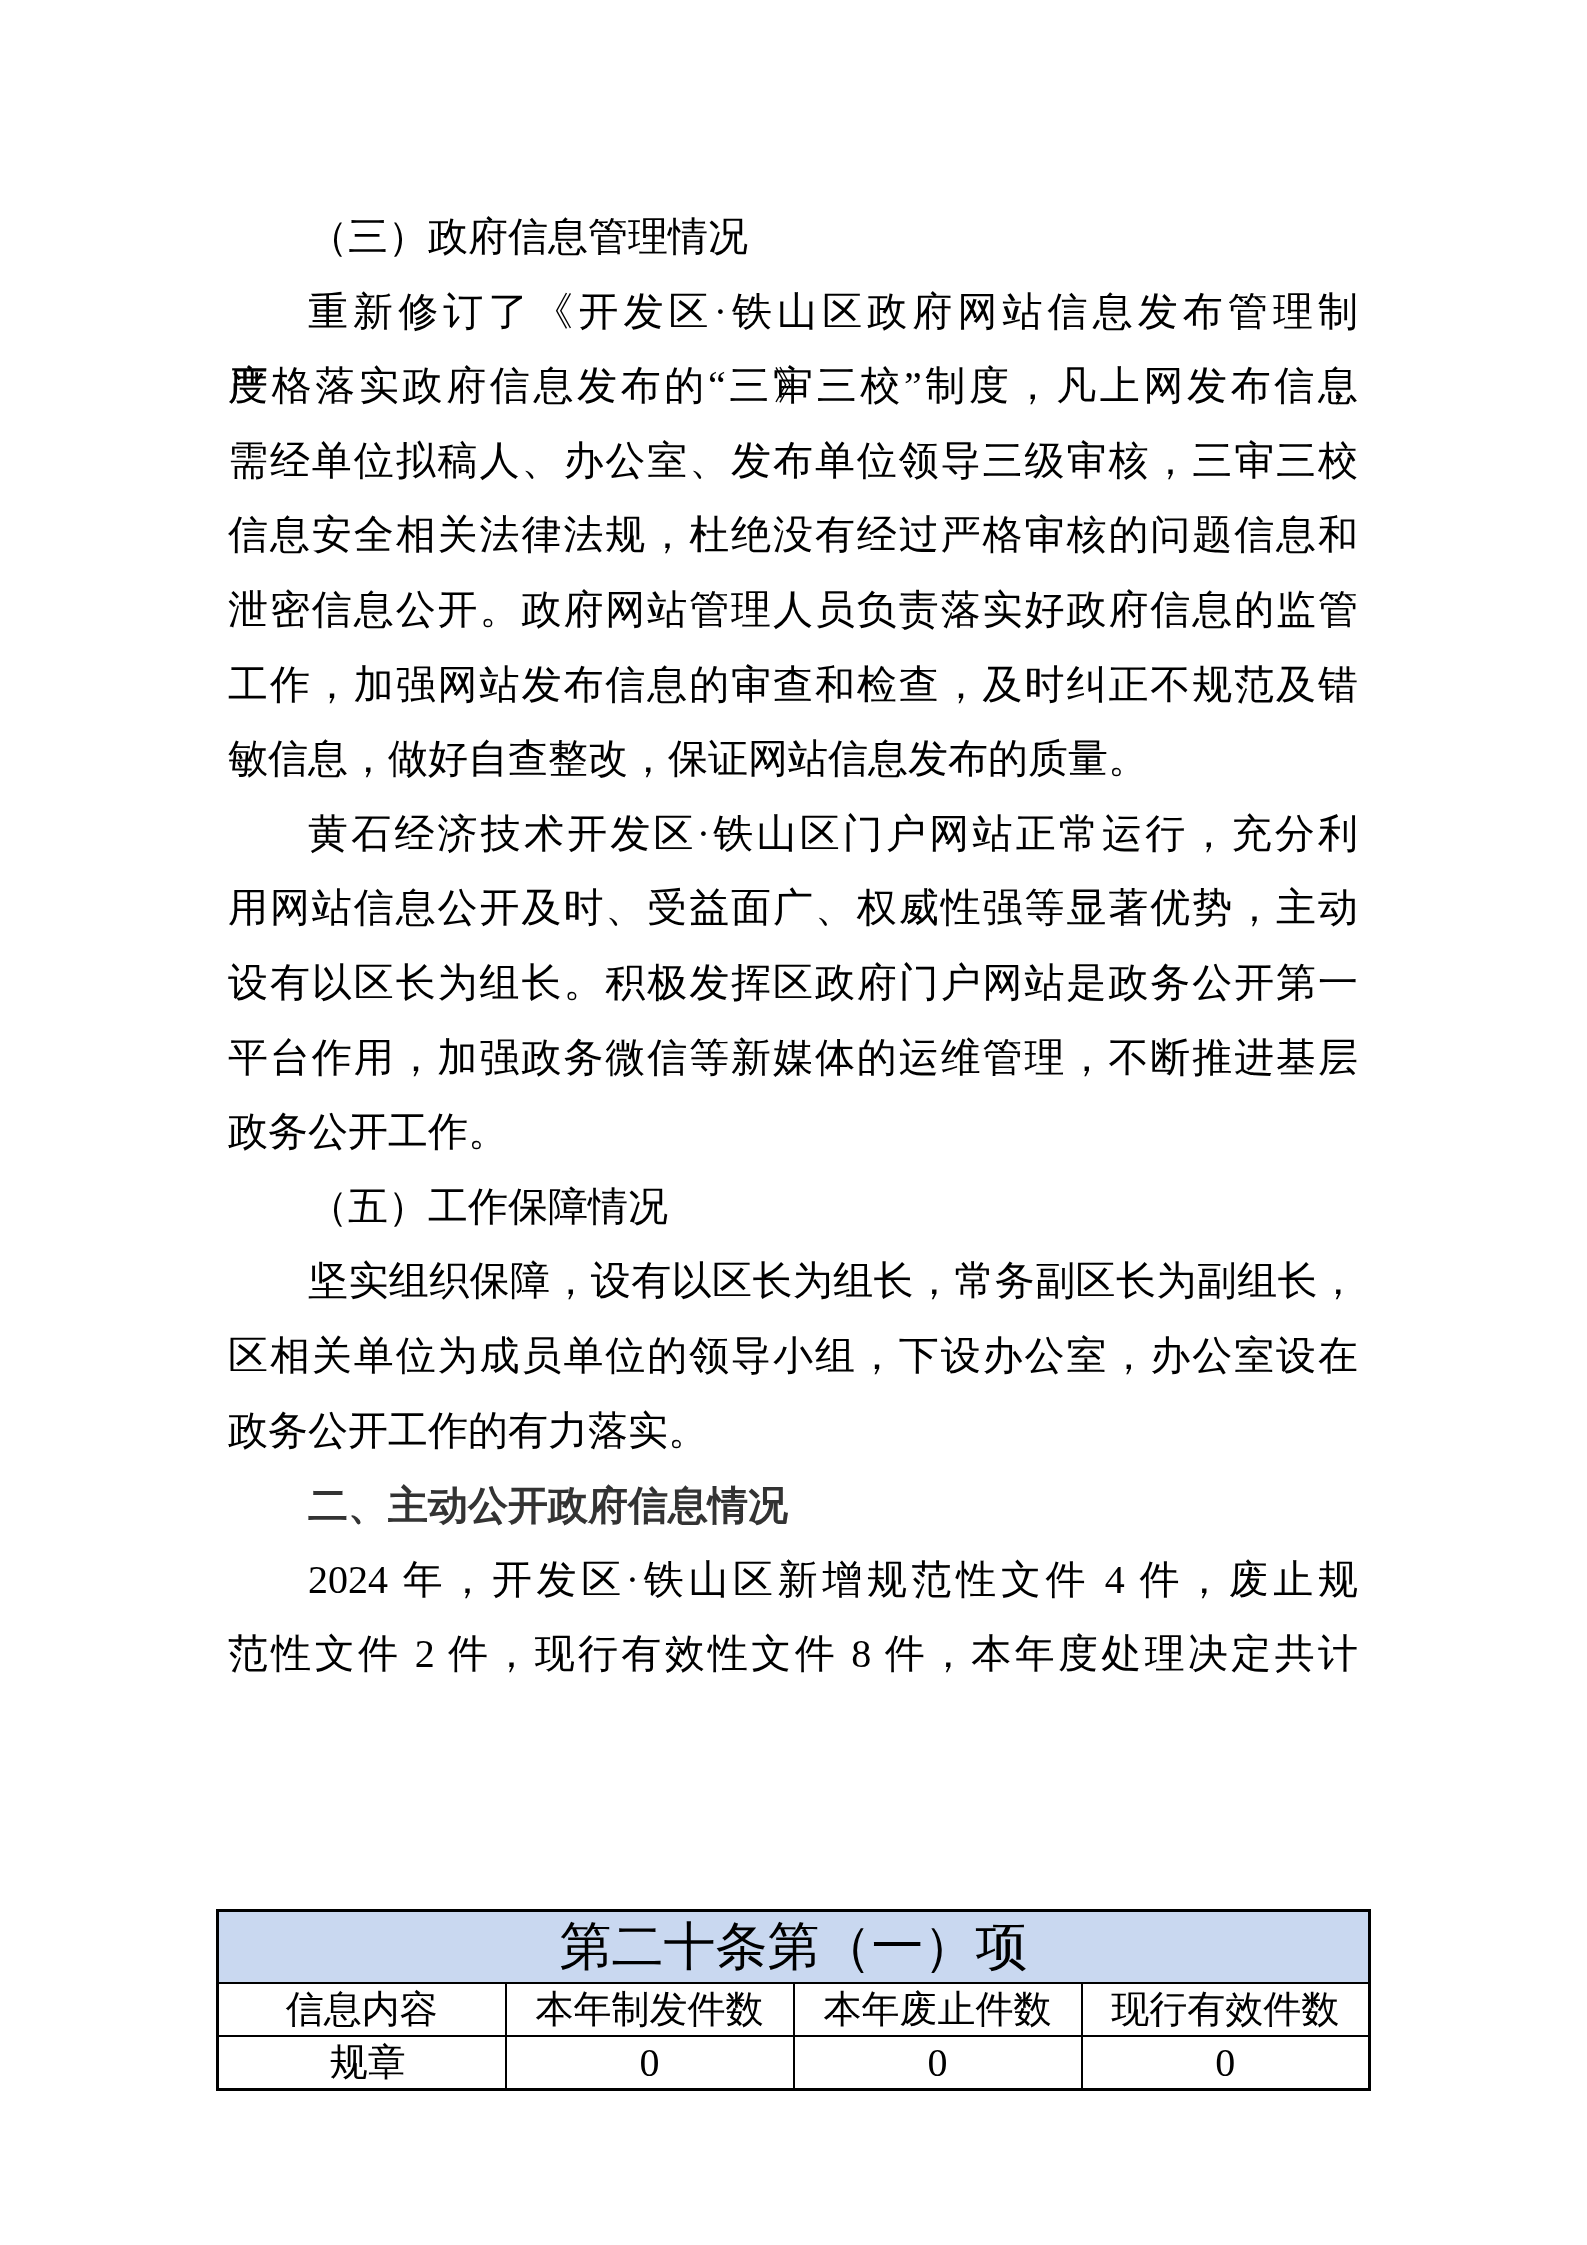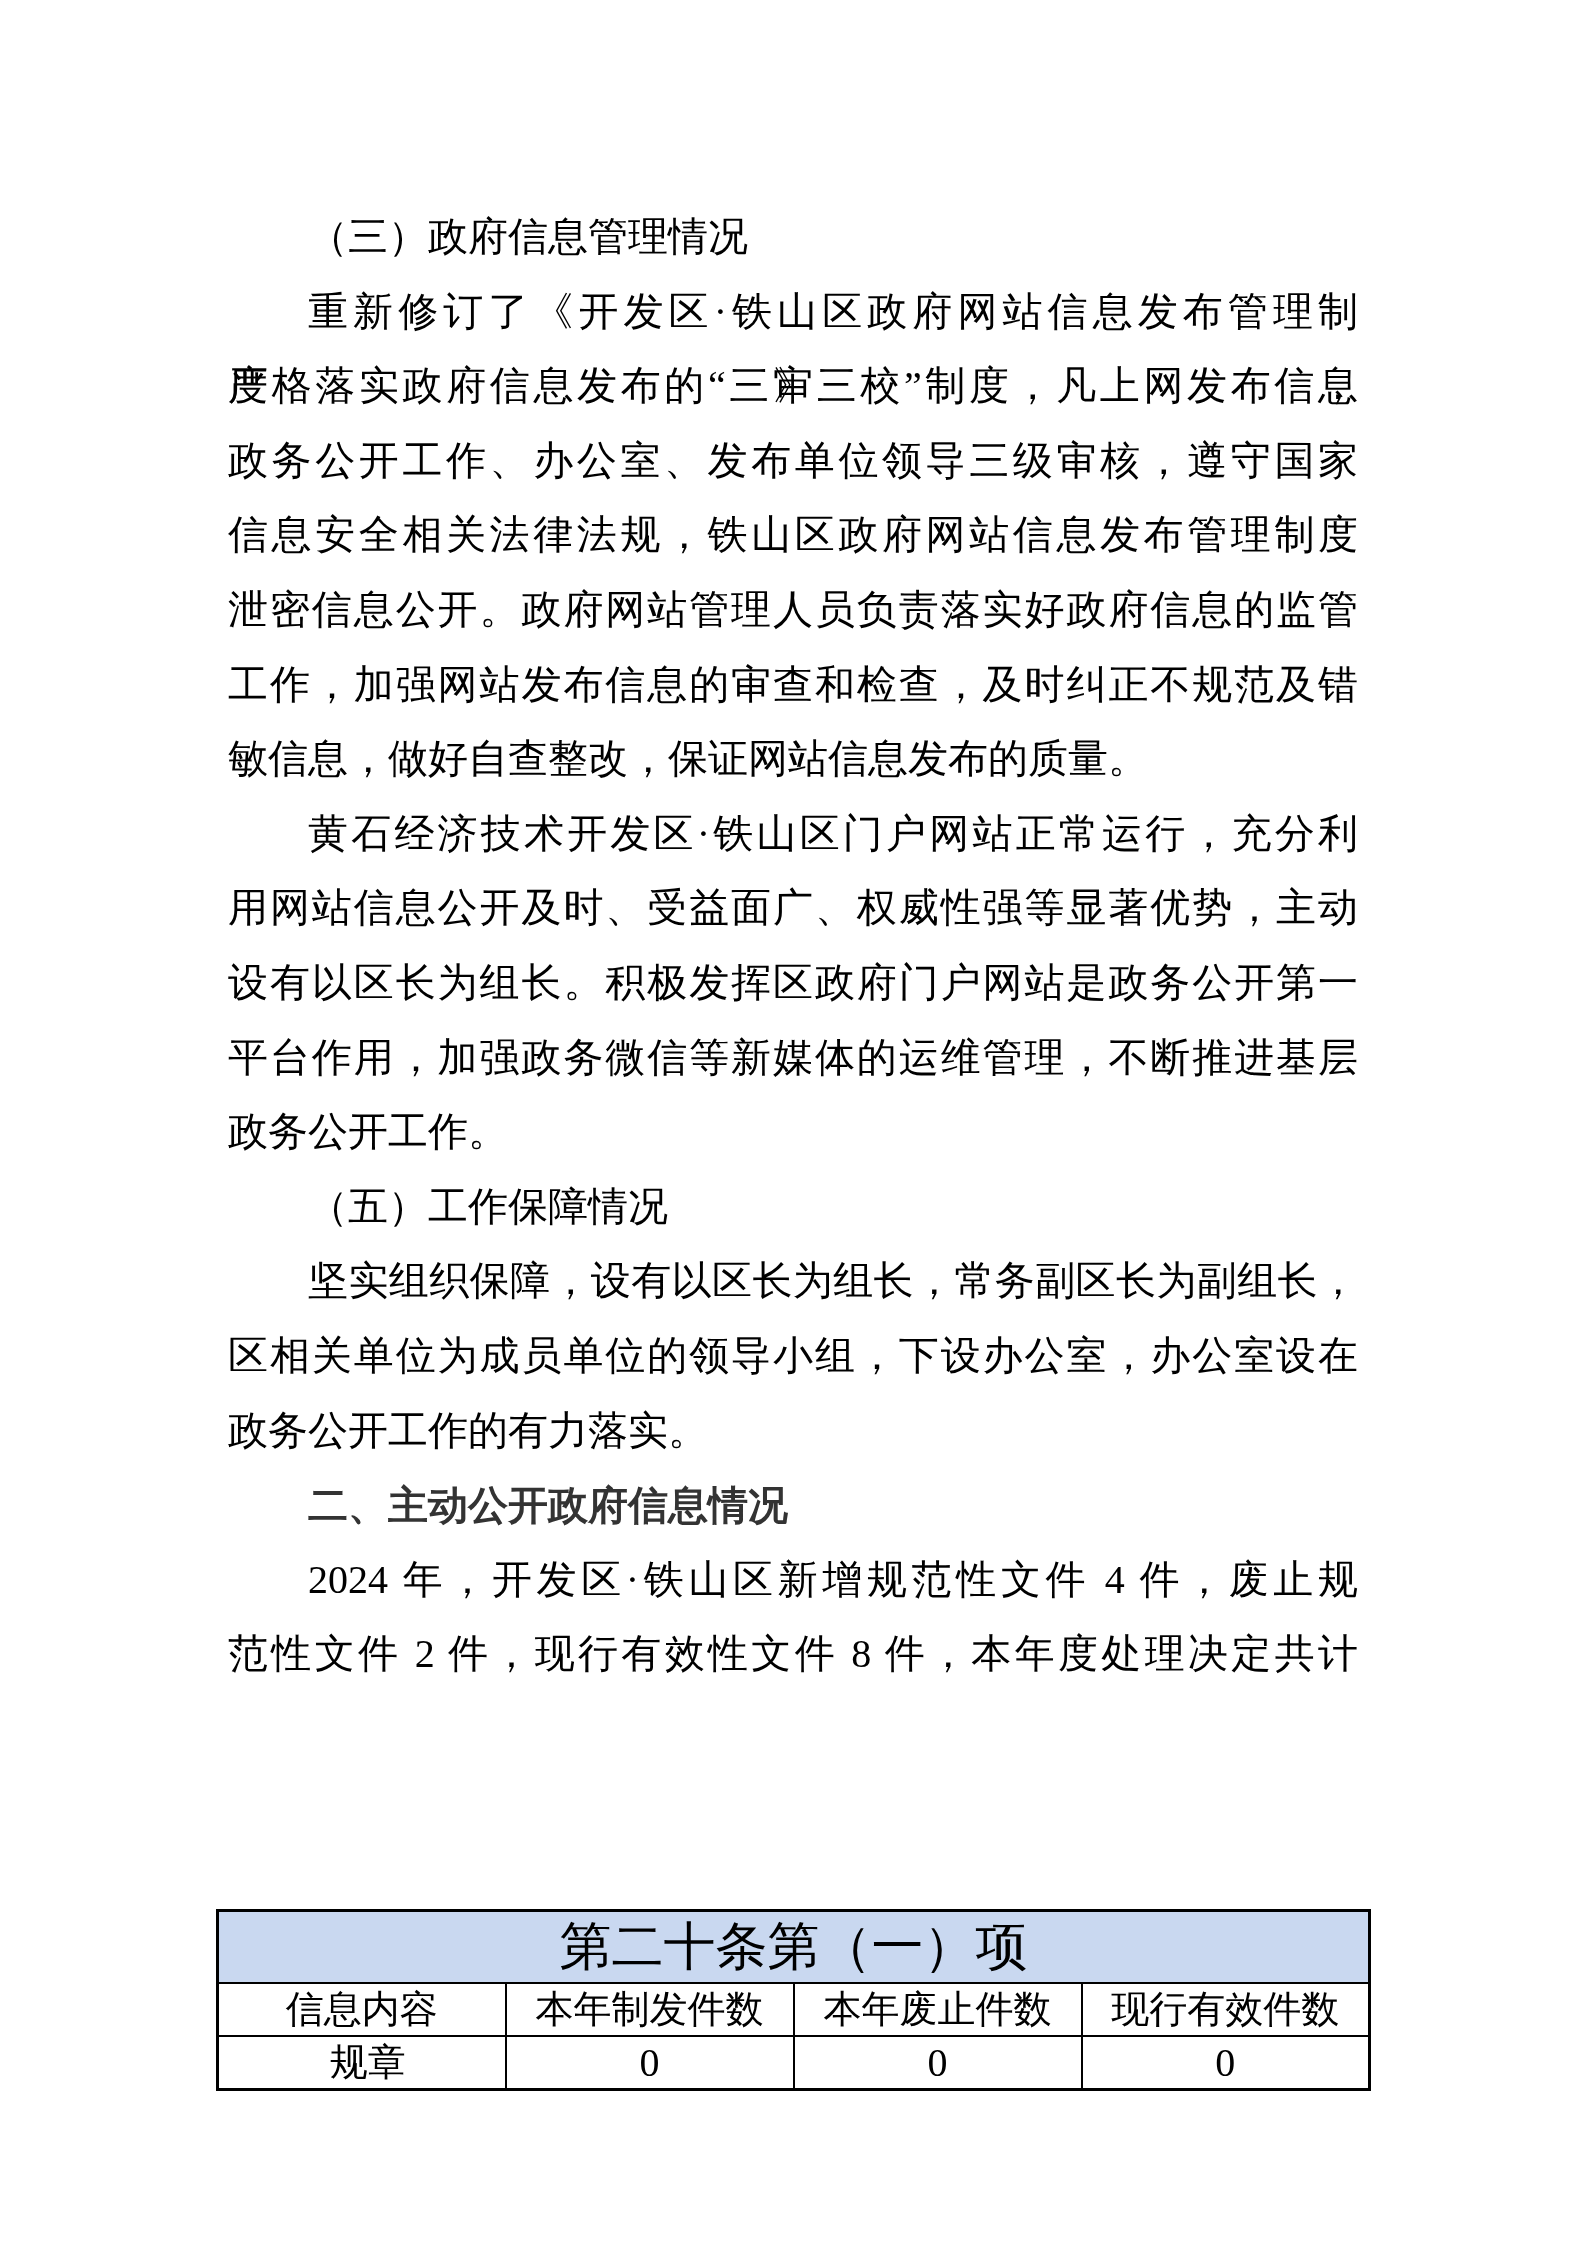--- a/index.html
+++ b/index.html
@@ -55,22 +55,22 @@
 </style>
 </head>
 <body>
 
 <div class="page">
 
   <div class="doc">
       <div class="line indent">（三）政府信息管理情况</div>
       <div class="line indent just">重新修订了《开发区·铁山区政府网站信息发布管理制度》，</div>
       <div class="line just">严格落实政府信息发布的“三审三校”制度，凡上网发布信息</div>
-      <div class="line just">政务公开工作、办公室、发布单位领导三级审核，遵守国家</div>
-      <div class="line just">信息安全相关法律法规，铁山区政府网站信息发布管理制度</div>
+      <div class="line just">需经单位拟稿人、办公室、发布单位领导三级审核，三审三校</div>
+      <div class="line just">信息安全相关法律法规，杜绝没有经过严格审核的问题信息和</div>
       <div class="line just">泄密信息公开。政府网站管理人员负责落实好政府信息的监管</div>
       <div class="line just">工作，加强网站发布信息的审查和检查，及时纠正不规范及错</div>
       <div class="line">敏信息，做好自查整改，保证网站信息发布的质量。</div>
       <div class="line indent just">黄石经济技术开发区·铁山区门户网站正常运行，充分利</div>
       <div class="line just">用网站信息公开及时、受益面广、权威性强等显著优势，主动</div>
       <div class="line just">设有以区长为组长。积极发挥区政府门户网站是政务公开第一</div>
       <div class="line just">平台作用，加强政务微信等新媒体的运维管理，不断推进基层</div>
       <div class="line">政务公开工作。</div>
       <div class="line indent">（五）工作保障情况</div>
       <div class="line indent just">坚实组织保障，设有以区长为组长，常务副区长为副组长，</div>

